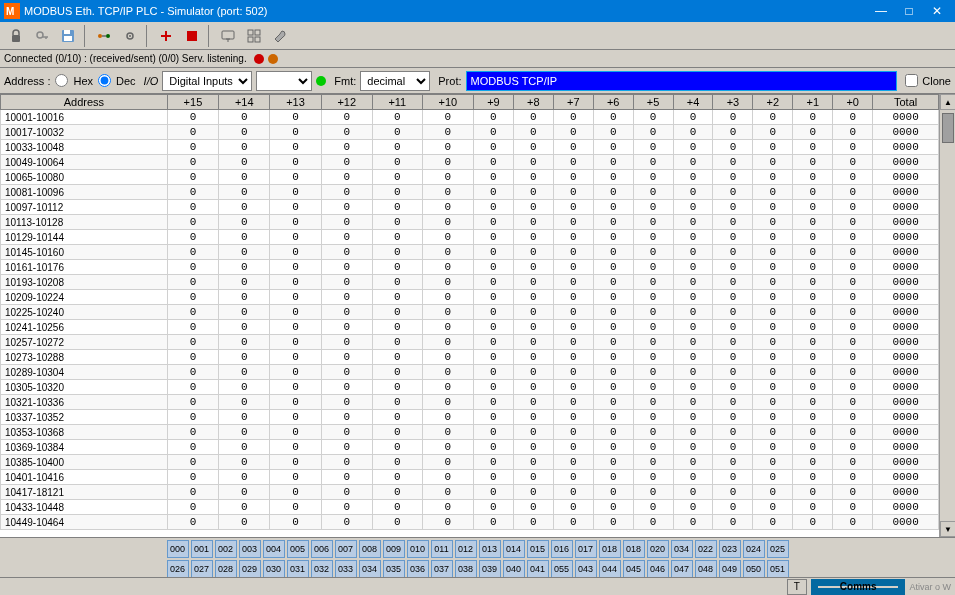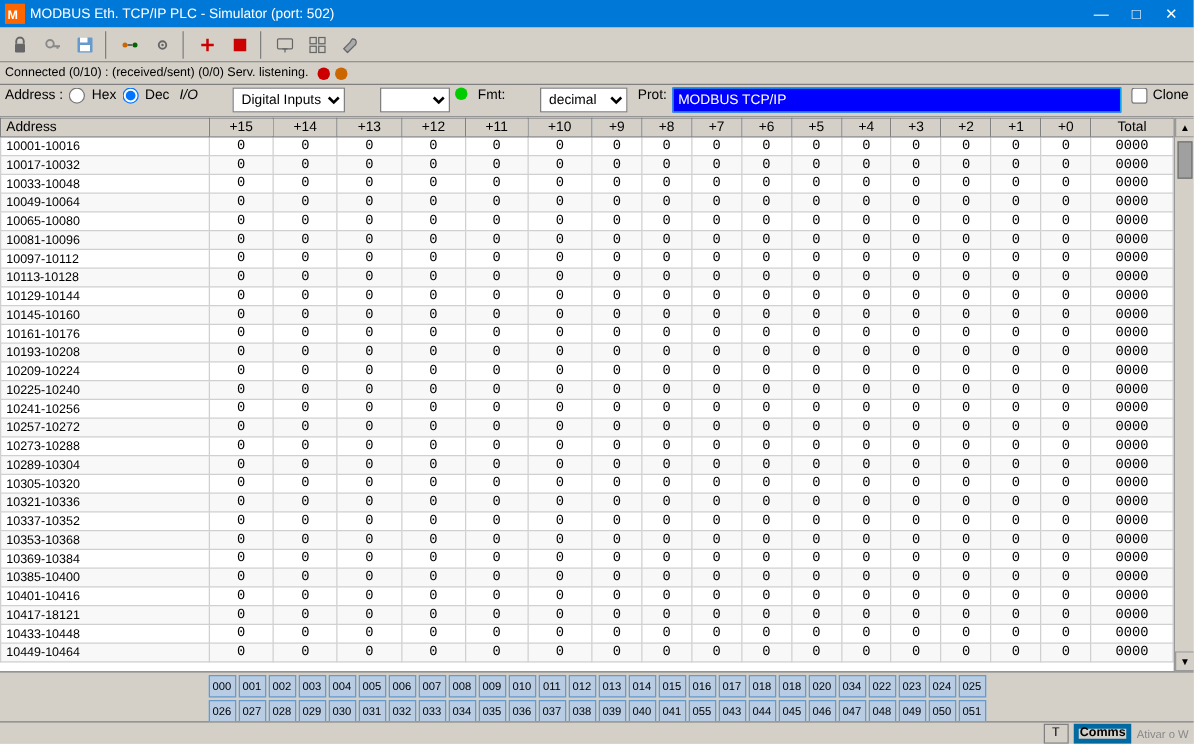--- a/index.html
+++ b/index.html
@@ -89,33 +89,32 @@
       border-radius: 50%;
       display: inline-block;
       margin: 0 2px;
     }
 
     
     #address-bar {
       background: #d4d0c8;
       height: 26px;
       display: flex;
-      align-items: flex-start;
+      align-items: center;
       padding: 2px 4px;
       border-bottom: 1px solid #808080;
       gap: 4px;
       font-size: 11px;
     }
     .addr-select {
       height: 20px;
       font-size: 11px;
       border: 1px solid #808080;
       background: white;
       padding: 0 2px;
-      margin-left: 24px;
     }
     .addr-input-blue {
       height: 20px;
       font-size: 11px;
       border: 1px solid #0ea5e9;
       background: #0000ff;
       color: white;
       padding: 0 4px;
       flex: 1;
     }
@@ -136,21 +135,21 @@
       background: #d4d0c8;
       border: 1px solid #808080;
       padding: 1px 4px;
       text-align: center;
       font-weight: normal;
       font-family: Arial, sans-serif;
       position: sticky;
       top: 0;
       z-index: 1;
     }
-    #data-table th:first-child { text-align: left; min-width: 90px; }
+    #data-table th:first-child { text-align: center; min-width: 90px; }
     #data-table td {
       border: 1px solid #d0d0d0;
       padding: 1px 4px;
       text-align: center;
       color: #000;
     }
     #data-table td:first-child { text-align: left; font-family: Arial, sans-serif; font-size: 10px; }
     #data-table tr:nth-child(even) td { background: #f8f8f8; }
     #data-table tr:nth-child(odd) td { background: #ffffff; }
 
@@ -1040,15 +1039,15 @@
       <div class="num-btn">048</div>
       <div class="num-btn">049</div>
       <div class="num-btn">050</div>
       <div class="num-btn">051</div>
     </div>
 </div>
 
 <div id="footer" style="background:#d4d0c8; height:18px; display:flex; align-items:center; justify-content:flex-end; padding:0 4px; border-top:1px solid #808080; gap:4px;">
   <div style="flex:1;"></div>
   <button class="footer-btn" style="height:16px; background:#d4d0c8; border:1px solid #808080; font-size:10px; cursor:pointer; padding:0 6px; display:flex; align-items:center;">T</button>
-  <div class="footer-comms" style="height:16px; background:#d4d0c8; border:4px solid #0369a1; font-size:10px; padding:0 1px; display:flex; align-items:center; font-weight:bold;">Comms</div>
+  <div class="footer-comms" style="height:16px; background:#d4d0c8; border:7px solid #0369a1; font-size:10px; padding:0 22px; display:flex; align-items:center; font-weight:bold;">Comms</div>
   <span class="footer-watermark" style="font-size:9px; color:#888;">Ativar o W</span>
 </div>
 
 </body></html>

